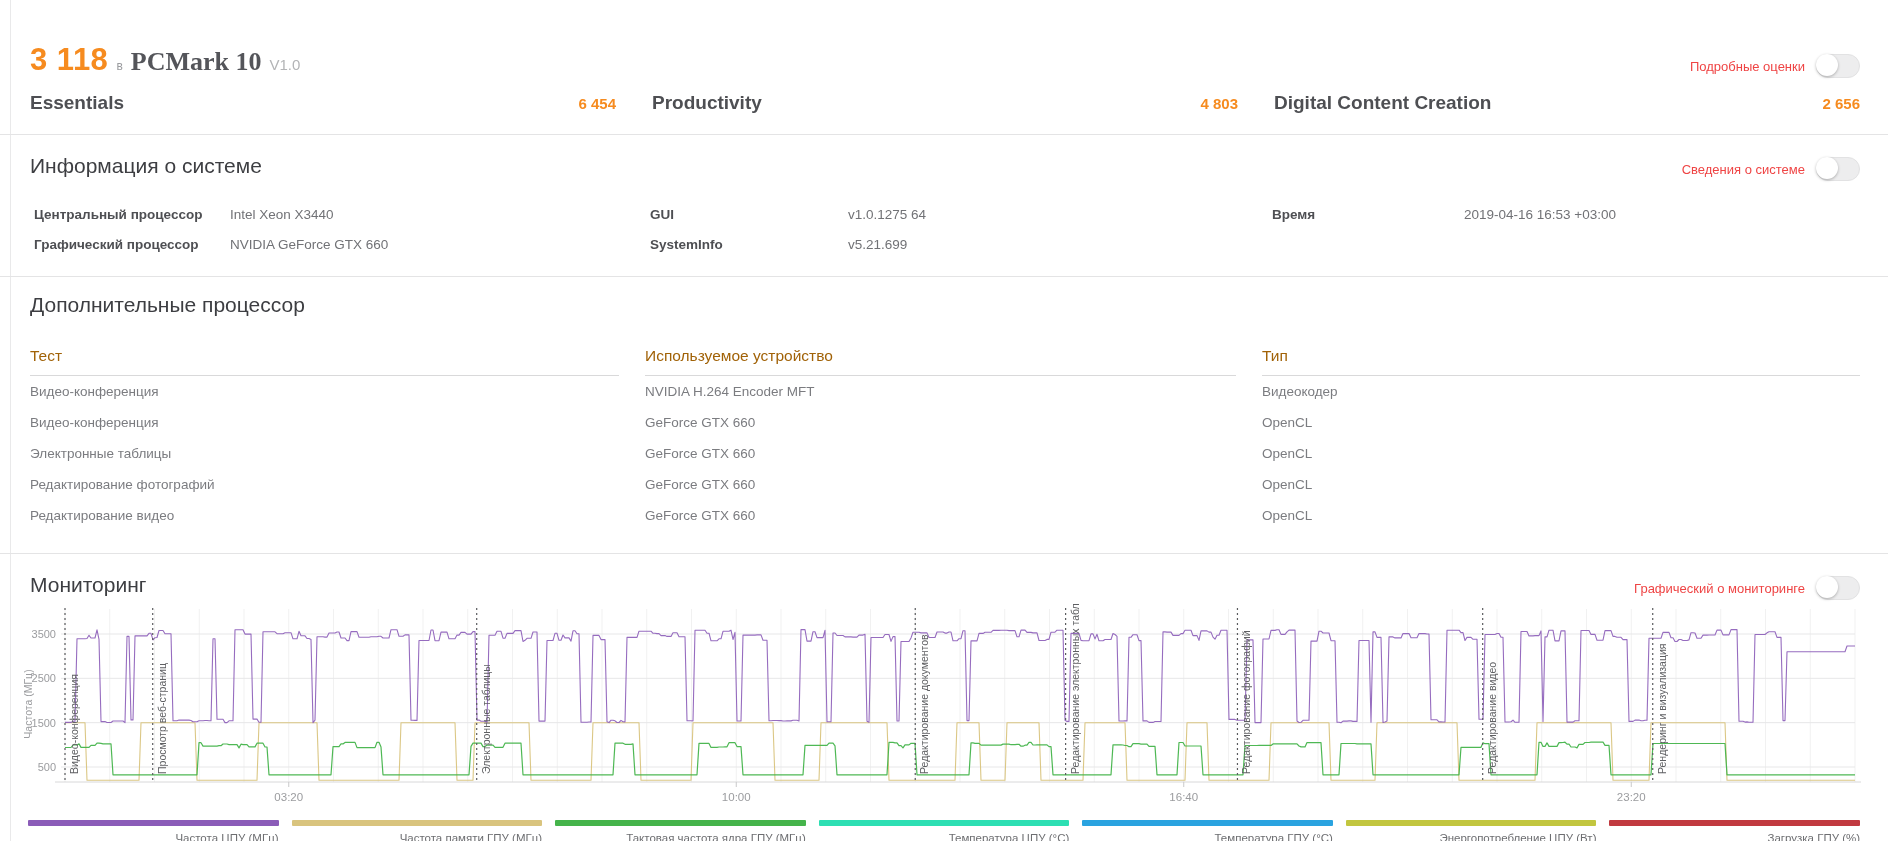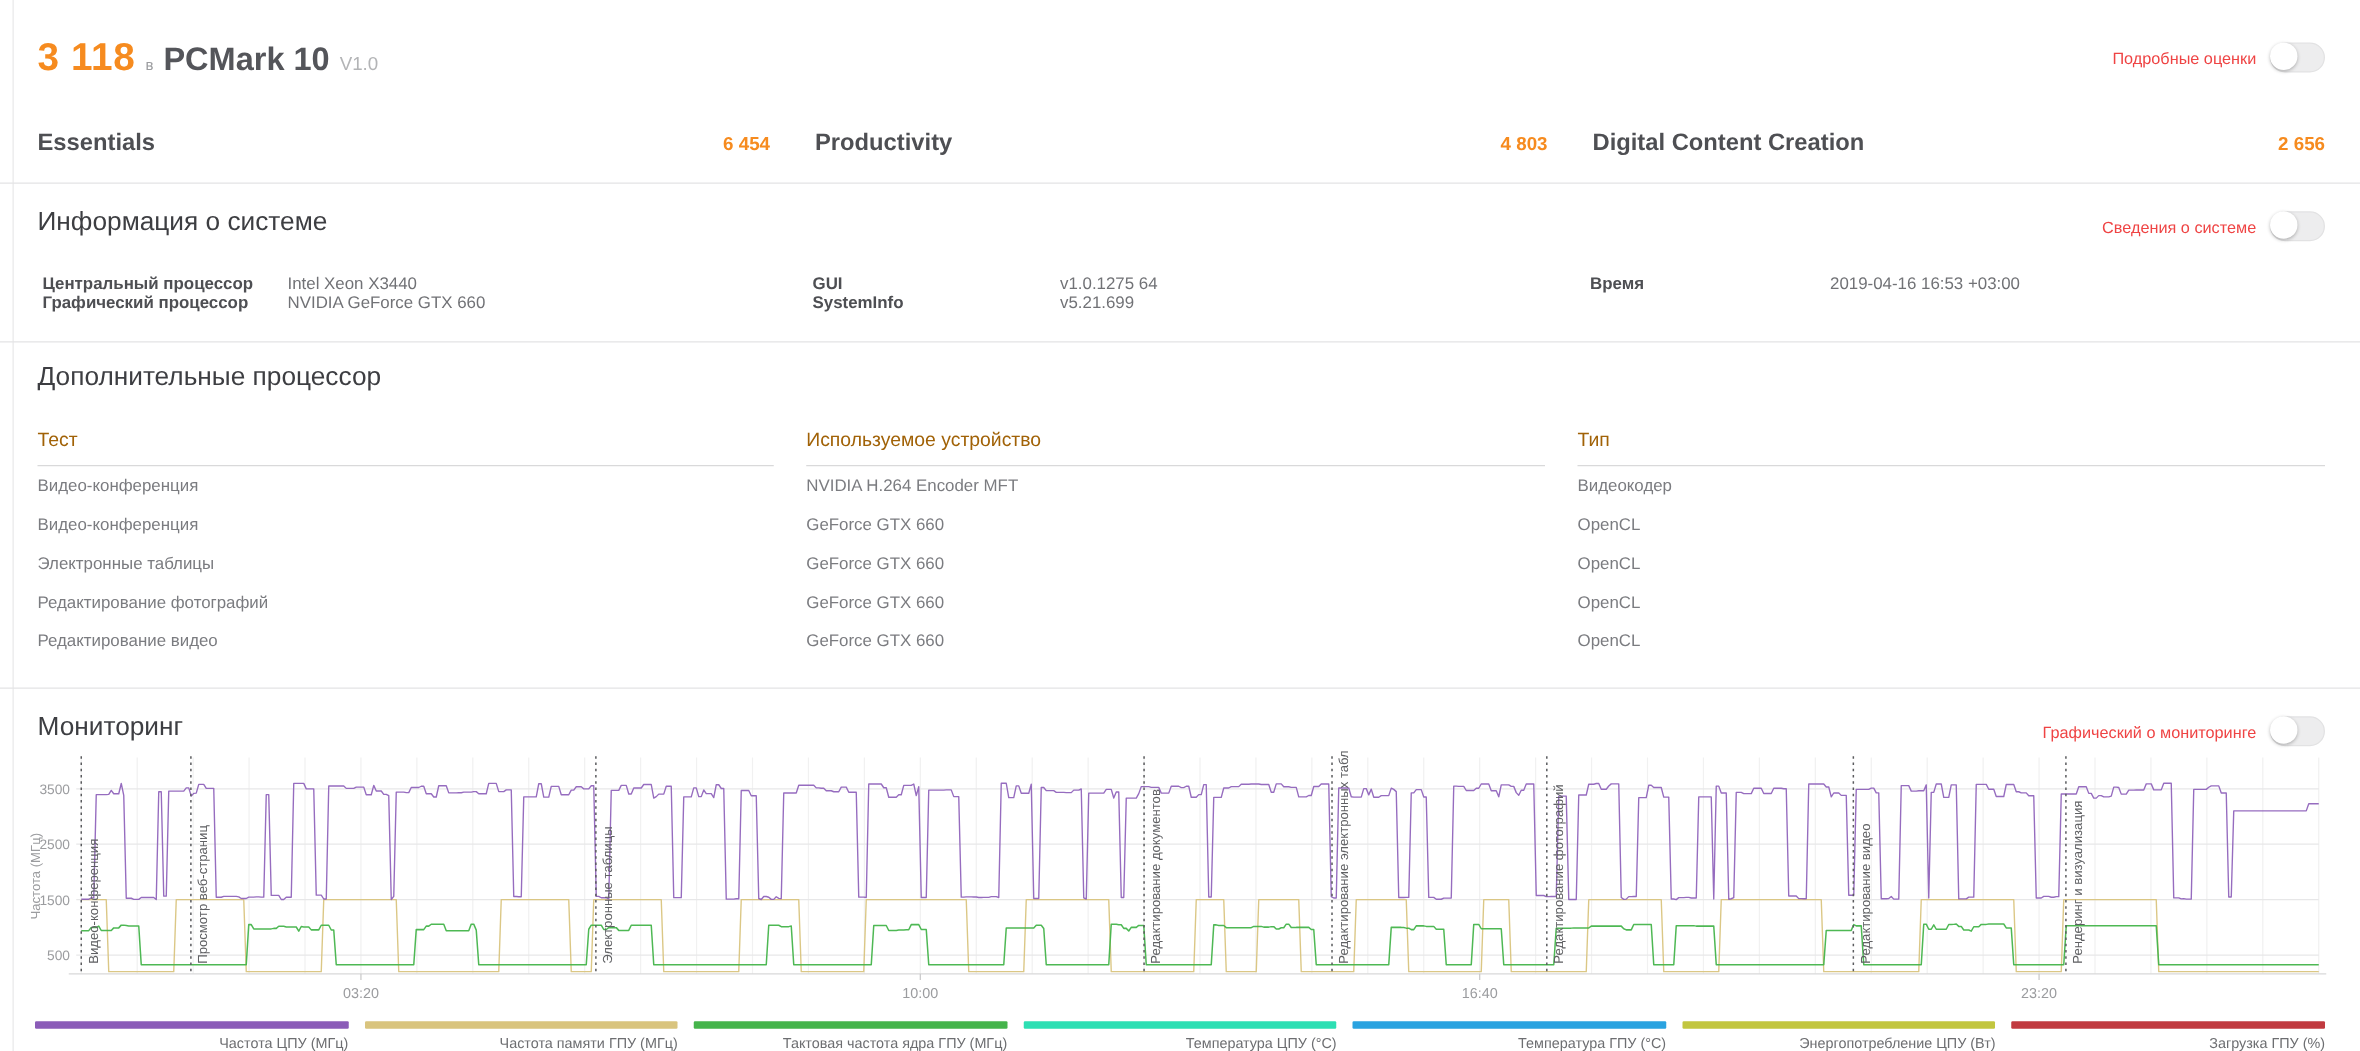--- a/index.html
+++ b/index.html
@@ -5,45 +5,45 @@
   html,body{margin:0;padding:0;background:#fff;}
   body{
     width:1888px;height:841px;overflow:hidden;position:relative;
     font-family:"Liberation Sans", sans-serif;color:#55565a;
   }
   body::before{content:"";position:absolute;left:10px;top:0;bottom:0;width:1px;background:#e9e9ea;}
   .page{position:relative;width:100%;height:100%;}
   .sep{height:1px;background:#e4e4e5;}
 
   
-  .top{display:flex;justify-content:space-between;align-items:flex-start;padding:28px 28px 0 30px;height:62px;}
+  .top{display:flex;justify-content:space-between;align-items:flex-end;padding:16px 28px 0 30px;height:62px;}
   .score-title{display:flex;align-items:baseline;gap:8px;}
   .big-score{font-size:31px;font-weight:bold;color:#f68b1f;letter-spacing:.5px;}
   .in-word{font-size:12px;color:#9b9c9f;}
-  .app-name{font-size:26px;font-weight:600;color:#54555a;}
+  .app-name{font-size:26px;font-weight:600;color:#54555a;font-family:Liberation Serif, serif;}
   .version{font-size:15px;color:#b3b4b6;}
 
   
   .toggle-wrap{display:flex;align-items:center;gap:11px;margin-top:6px;}
   .toggle-label{font-size:13px;color:#ef4444;}
   .toggle{width:42px;height:22px;border-radius:12px;background:#ededee;border:1px solid #e2e2e3;position:relative;display:inline-block;cursor:pointer;flex:none;}
   .knob{position:absolute;left:-1px;top:-1px;width:22px;height:22px;border-radius:50%;background:#fff;box-shadow:0 1px 3px rgba(0,0,0,.28);}
 
   
   .scores-row{display:flex;gap:36px;padding:14px 28px 20px 30px;}
   .score-cell{flex:1;display:flex;justify-content:space-between;align-items:center;}
   .score-cell .label{font-size:19px;font-weight:bold;color:#4e4f53;}
   .score-cell .value{font-size:15px;font-weight:bold;color:#f68b1f;}
 
   
   .section-head{display:flex;justify-content:space-between;align-items:center;padding:16px 28px 0 30px;}
   .section-title{font-size:21px;color:#3d3e42;}
 
   
-  .info-grid{display:grid;grid-template-columns:196px 420px 198px 424px 192px auto;padding:26px 28px 24px 34px;font-size:13.5px;}
+  .info-grid{display:grid;grid-template-columns:196px 420px 198px 424px 192px auto;row-gap:15px;padding:26px 28px 24px 34px;font-size:13.5px;}
   .i-label{font-weight:bold;color:#4e4f53;}
   .i-value{color:#717276;}
 
   
   .results-table{padding:24px 28px 22px 30px;}
   .t-row{display:grid;grid-template-columns:615px 617px auto;}
   .t-head .cell{font-size:15.5px;color:#a16207;border-bottom:1px solid #d9d9da;padding:6px 0 10px 0;margin-right:26px;}
   .t-head .cell:last-child{margin-right:0;}
   .t-body .cell{font-size:13.5px;color:#7b7c80;padding:8px 0;margin-right:26px;}
 

